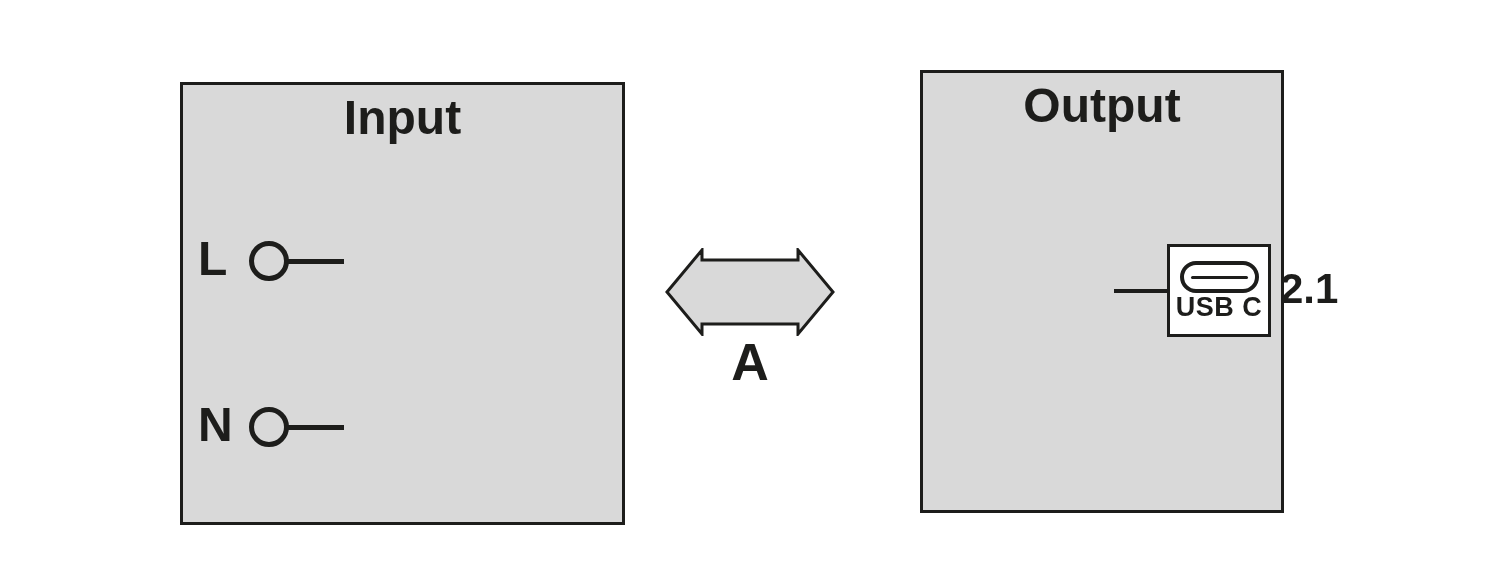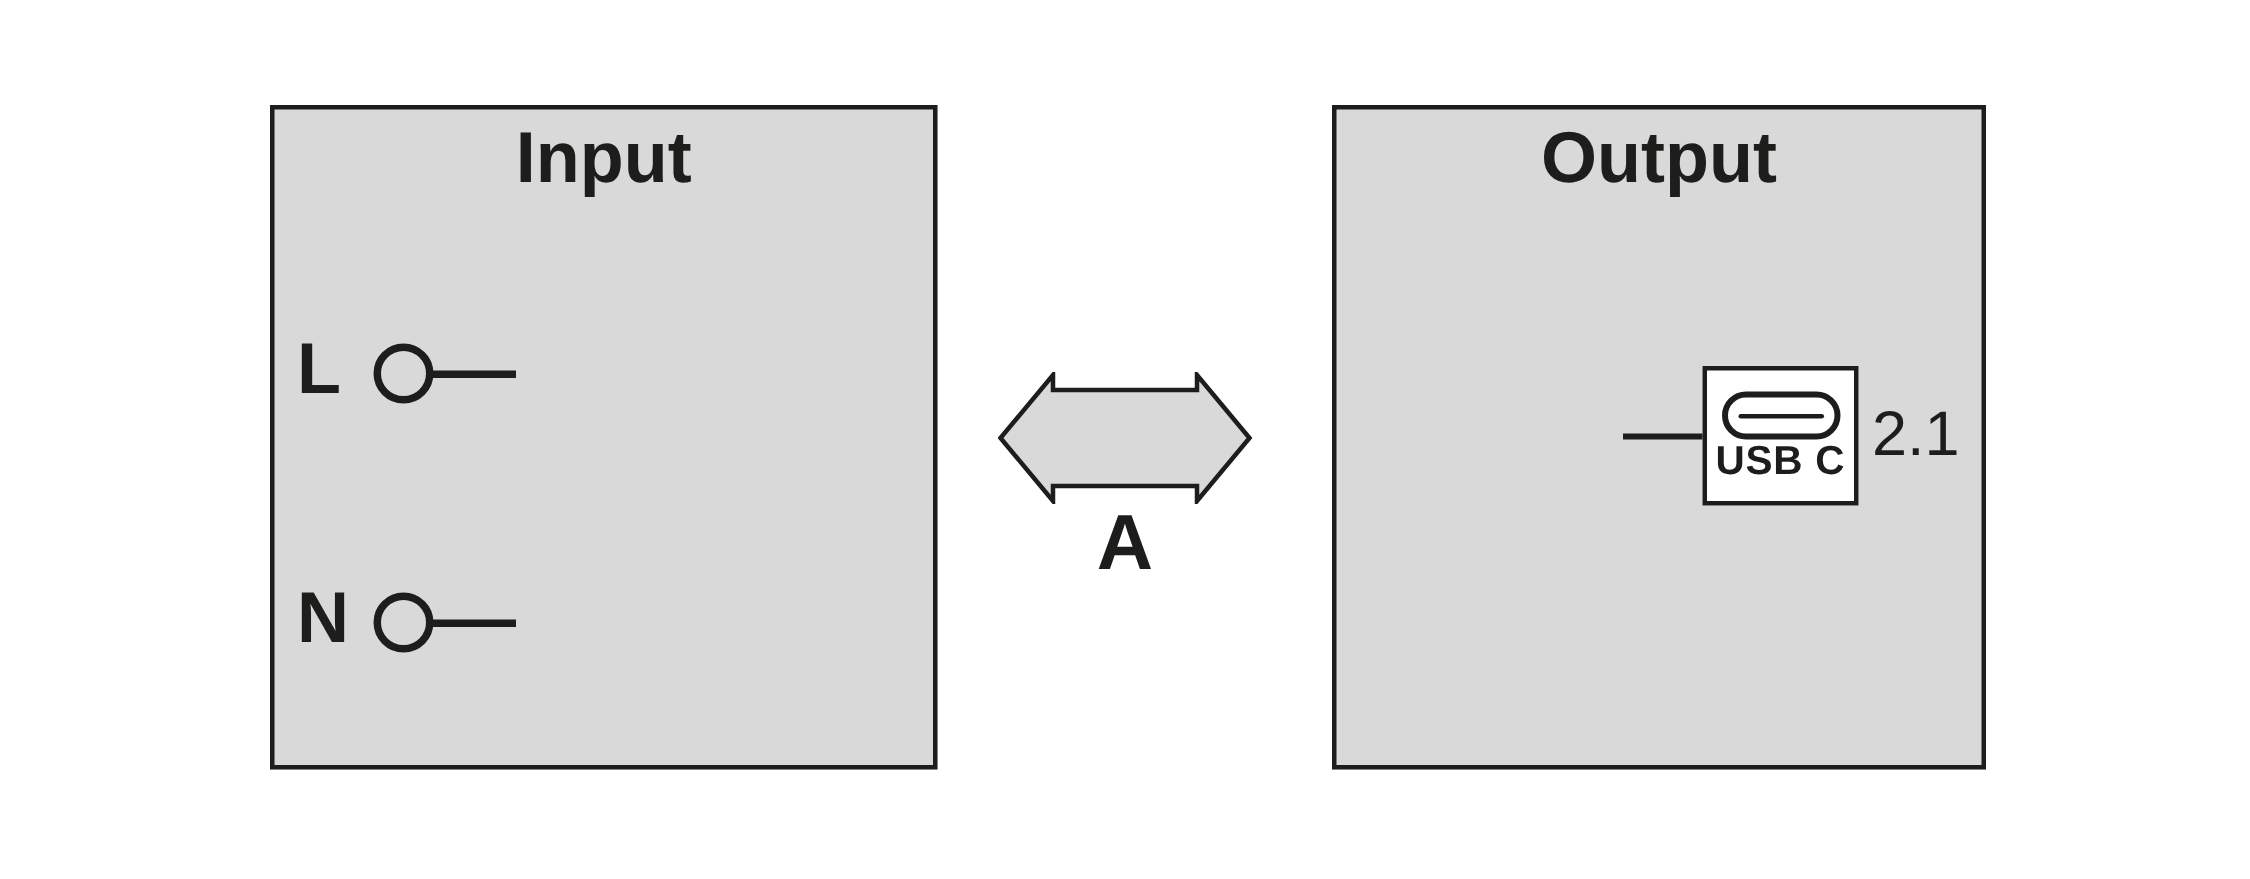--- a/index.html
+++ b/index.html
@@ -10,22 +10,22 @@
     position:relative; width:1500px; height:586px;
     background:var(--background,#ffffff); overflow:hidden;
   }
 
   
   .panel {
     position:absolute; top:70px; height:443px;
     background:var(--panel-fill,#d9d9d9);
     border:3px solid var(--outline,#1d1d1b);
   }
-  #input-panel  { left:180px; width:445px; }
-  #output-panel { left:888px; width:436px; }
+  #input-panel  { left:180px; width:445px;margin-top:12px; }
+  #output-panel { left:920px; width:364px; }
 
   .panel-title {
     margin-top:9px; text-align:center;
     font-size:48px; line-height:48px; font-weight:700;
   }
 
   
   .terminal-row {
     position:absolute; left:15px; height:80px;
     display:flex; align-items:center;
@@ -75,21 +75,21 @@
     border:4px solid var(--outline,#1d1d1b); border-radius:16px;
     display:flex; align-items:center; justify-content:center;
   }
   .usb-pill-line { width:57px; height:3px; background:var(--outline,#1d1d1b); border-radius:2px; }
   .port-type {
     margin-top:1px; font-size:27px; line-height:27px; font-weight:700;
     letter-spacing:0.5px; white-space:nowrap;
   }
   .port-number {
     position:absolute; left:357px; top:195px;
-    font-size:42px; line-height:42px; font-weight:400;
+    font-size:42px; line-height:42px; font-weight:700;
   }
 </style>
 </head>
 <body>
 
 <div class="canvas">
 
   <section class="panel" id="input-panel">
     <h2 class="panel-title">Input</h2>
 

